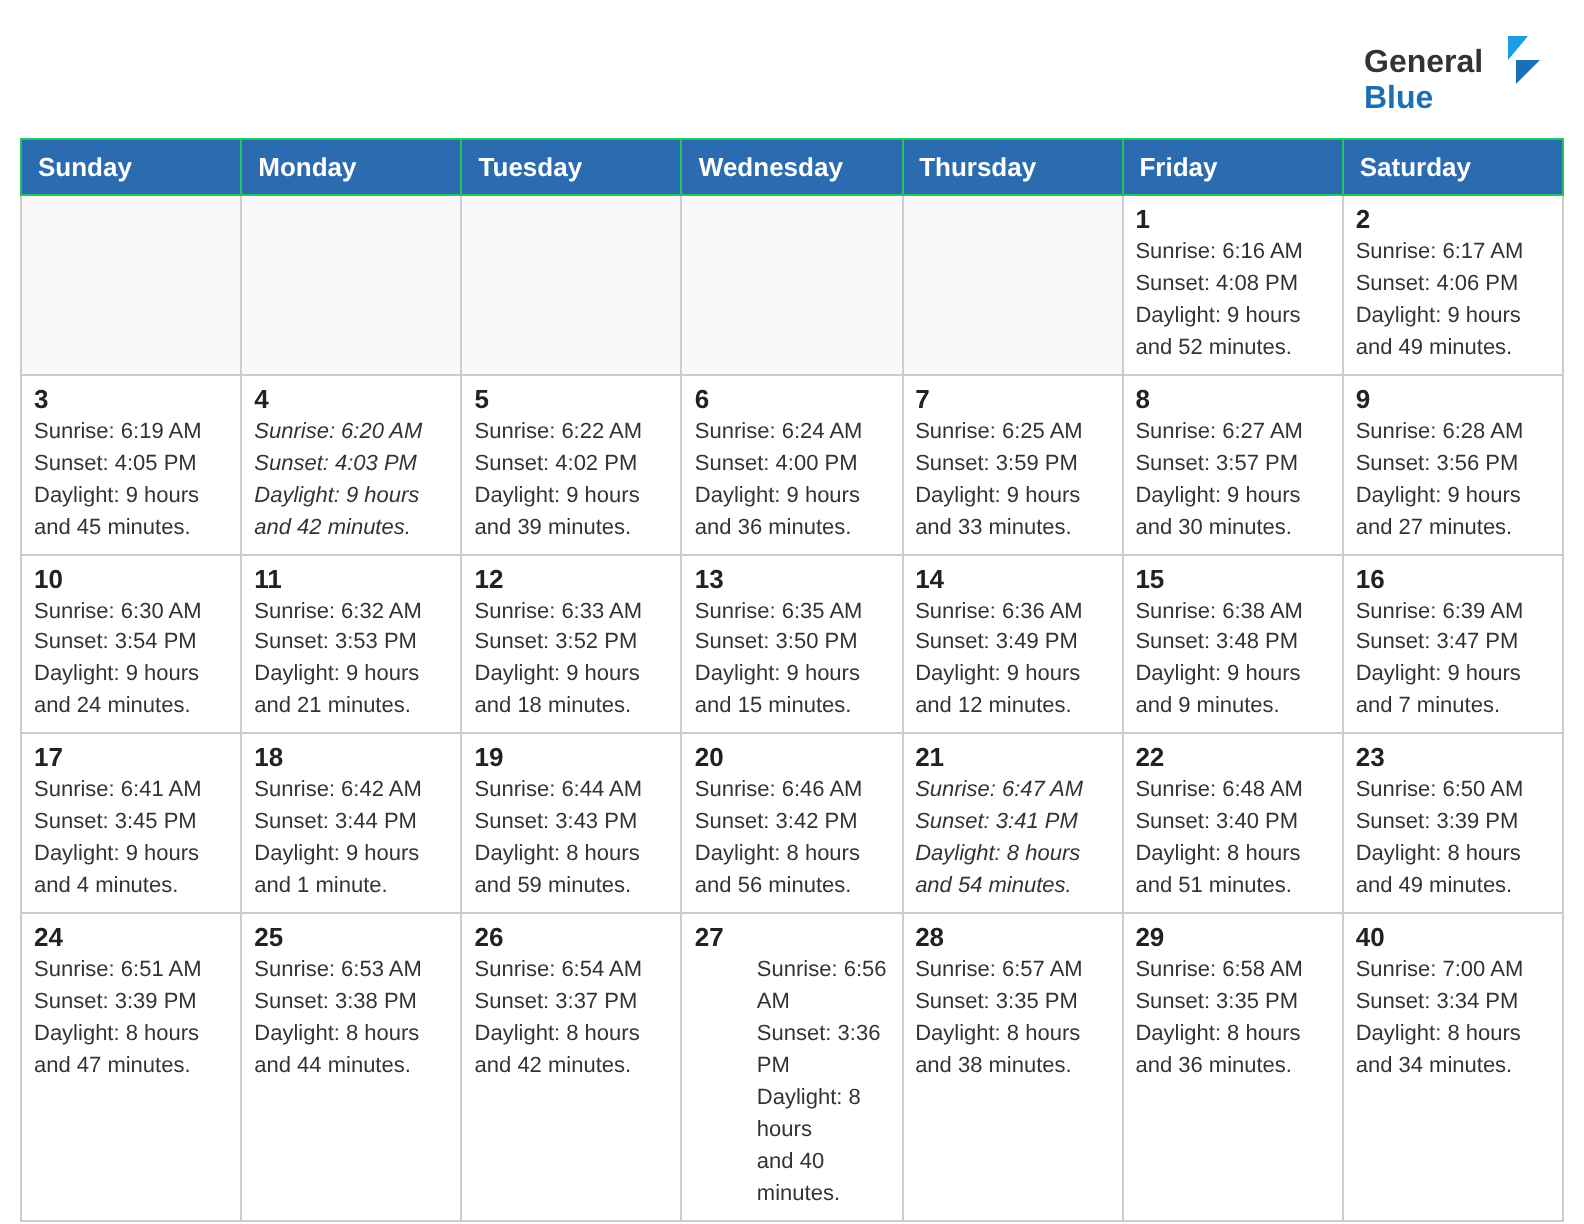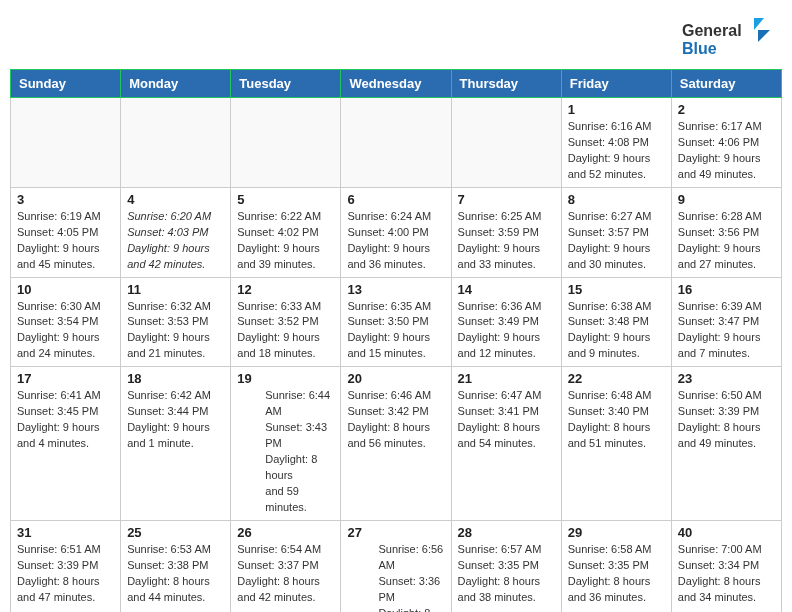--- a/index.html
+++ b/index.html
@@ -241,35 +241,35 @@
           </td>
           <td>
             <span class="day-num">18</span>
             <div class="day-info" style="white-space: pre-line;">Sunrise: 6:42 AM
 Sunset: 3:44 PM
 Daylight: 9 hours
 and 1 minute.</div>
           </td>
           <td>
             <span class="day-num">19</span>
-            <div class="day-info" style="white-space: pre-line; margin-left: 28px;">Sunrise: 6:44 AM
+            <div class="day-info" style="white-space: pre-line;">Sunrise: 6:44 AM
 Sunset: 3:43 PM
 Daylight: 8 hours
 and 59 minutes.</div>
           </td>
           <td>
             <span class="day-num">20</span>
             <div class="day-info" style="white-space: pre-line;">Sunrise: 6:46 AM
 Sunset: 3:42 PM
 Daylight: 8 hours
 and 56 minutes.</div>
           </td>
           <td>
             <span class="day-num">21</span>
-            <div class="day-info" style="white-space: pre-line;">Sunrise: 6:47 AM
+            <div class="day-info" style="white-space: pre-line; font-style: italic;">Sunrise: 6:47 AM
 Sunset: 3:41 PM
 Daylight: 8 hours
 and 54 minutes.</div>
           </td>
           <td>
             <span class="day-num">22</span>
             <div class="day-info" style="white-space: pre-line;">Sunrise: 6:48 AM
 Sunset: 3:40 PM
 Daylight: 8 hours
 and 51 minutes.</div>
@@ -277,21 +277,21 @@
           <td>
             <span class="day-num">23</span>
             <div class="day-info" style="white-space: pre-line;">Sunrise: 6:50 AM
 Sunset: 3:39 PM
 Daylight: 8 hours
 and 49 minutes.</div>
           </td>
         </tr>
         <tr>
           <td>
-            <span class="day-num">31</span>
+            <span class="day-num">24</span>
             <div class="day-info" style="white-space: pre-line;">Sunrise: 6:51 AM
 Sunset: 3:39 PM
 Daylight: 8 hours
 and 47 minutes.</div>
           </td>
           <td>
             <span class="day-num">25</span>
             <div class="day-info" style="white-space: pre-line;">Sunrise: 6:53 AM
 Sunset: 3:38 PM
 Daylight: 8 hours

